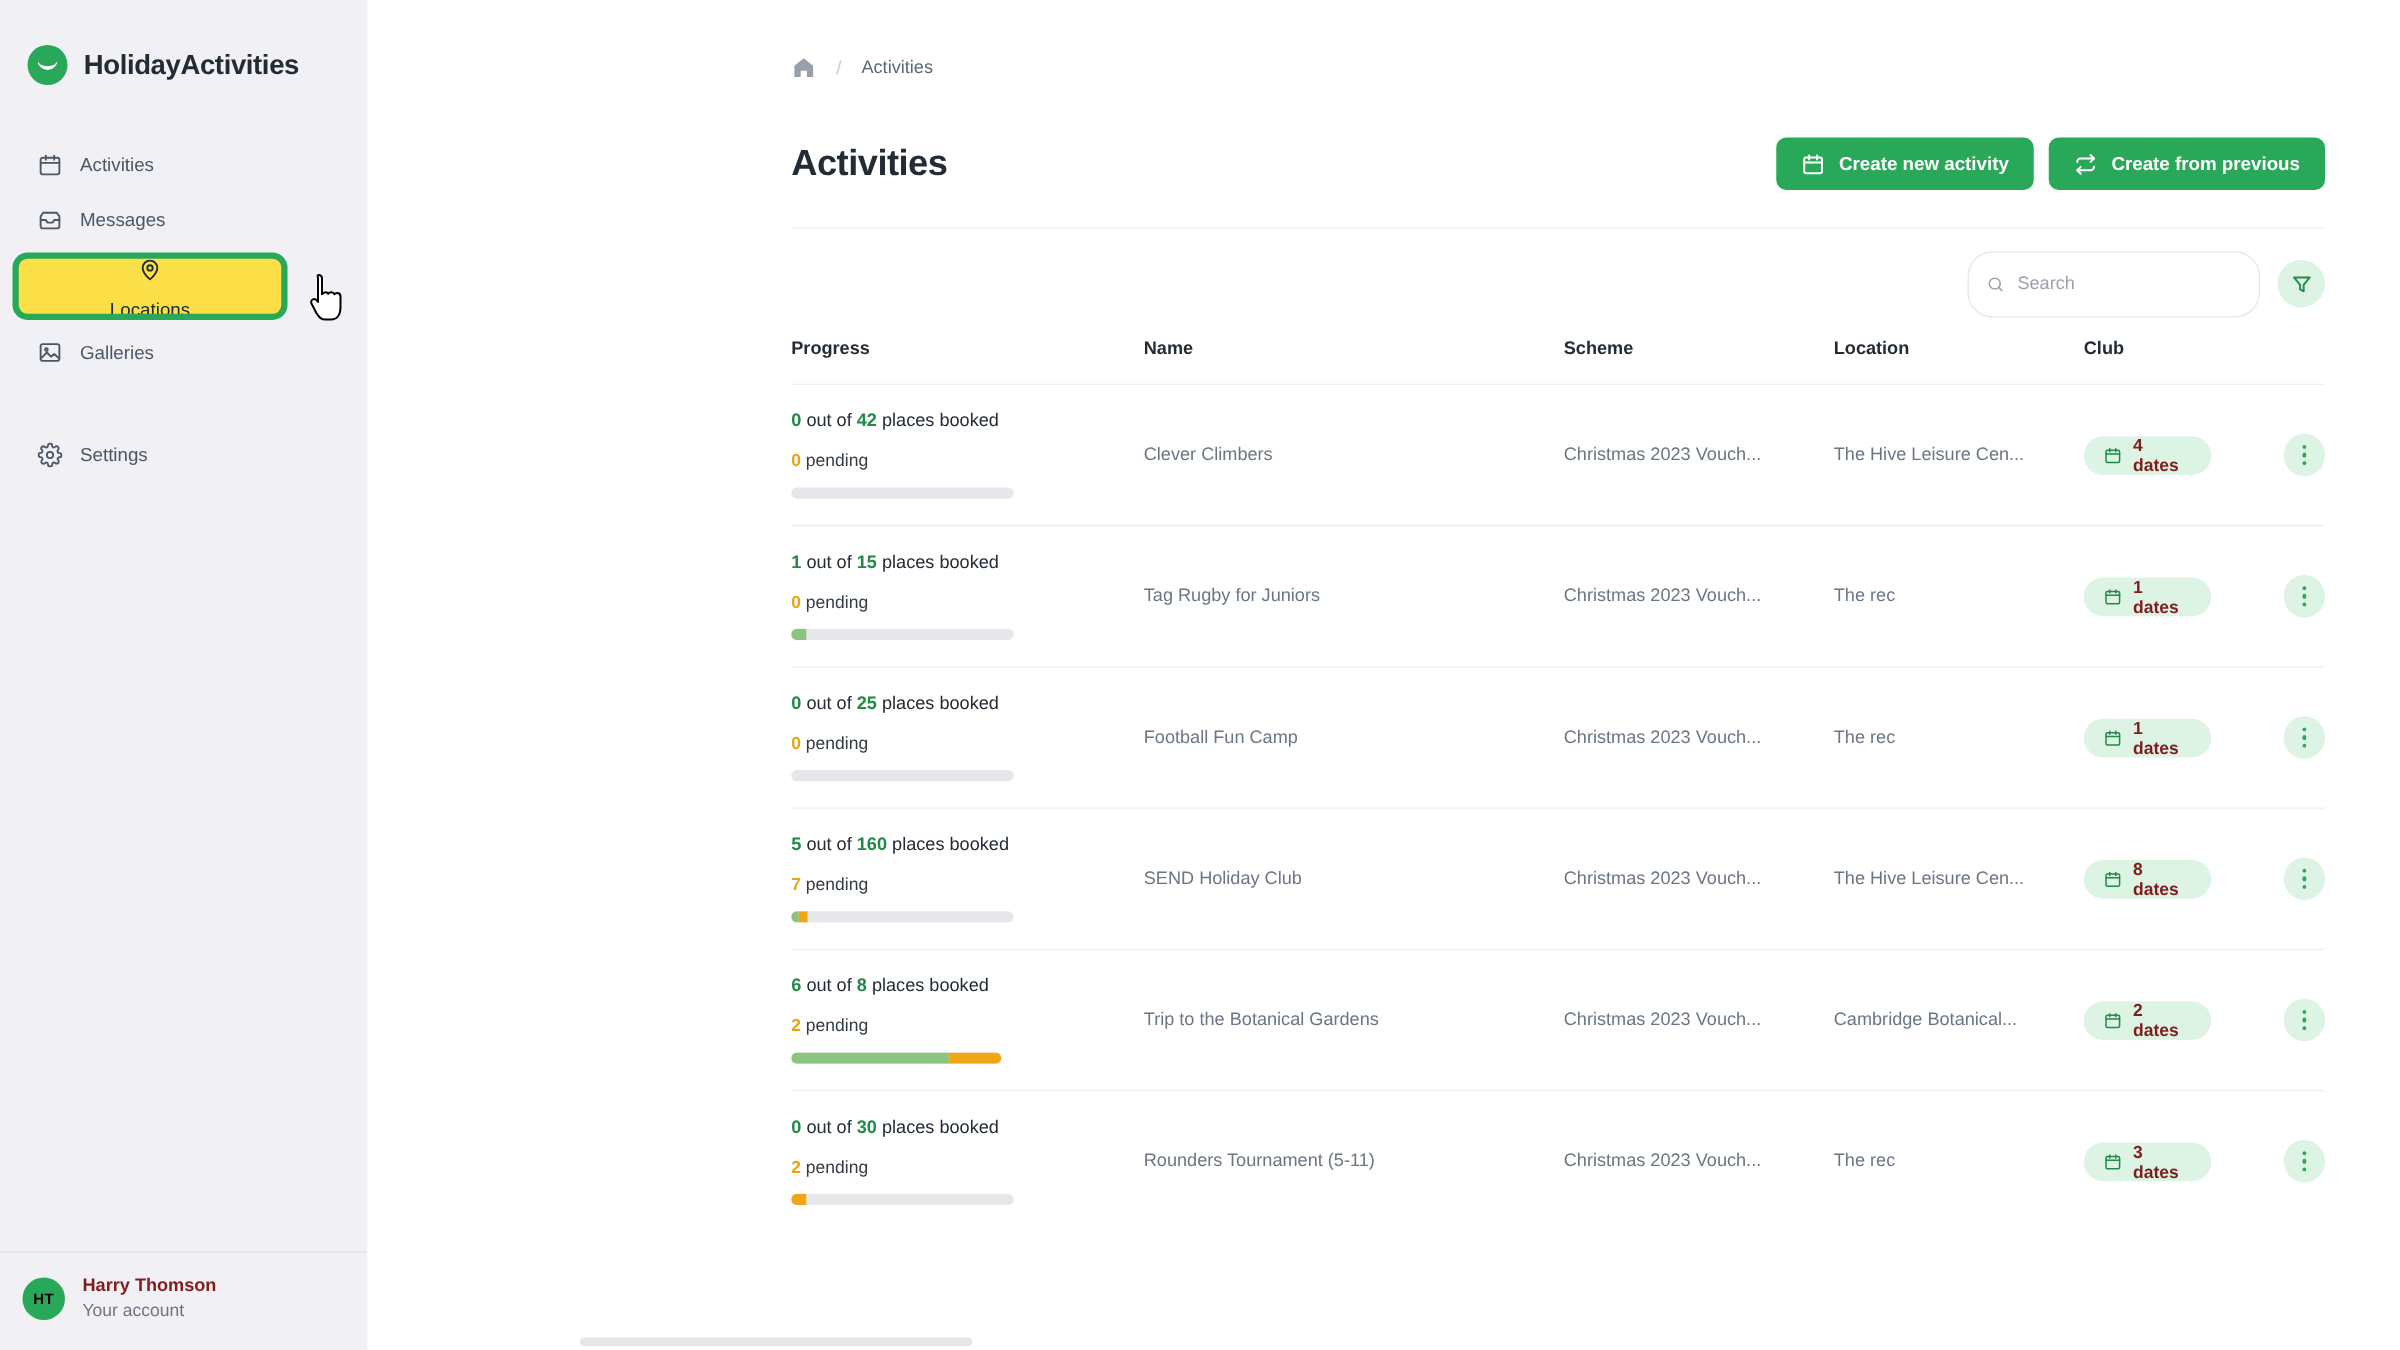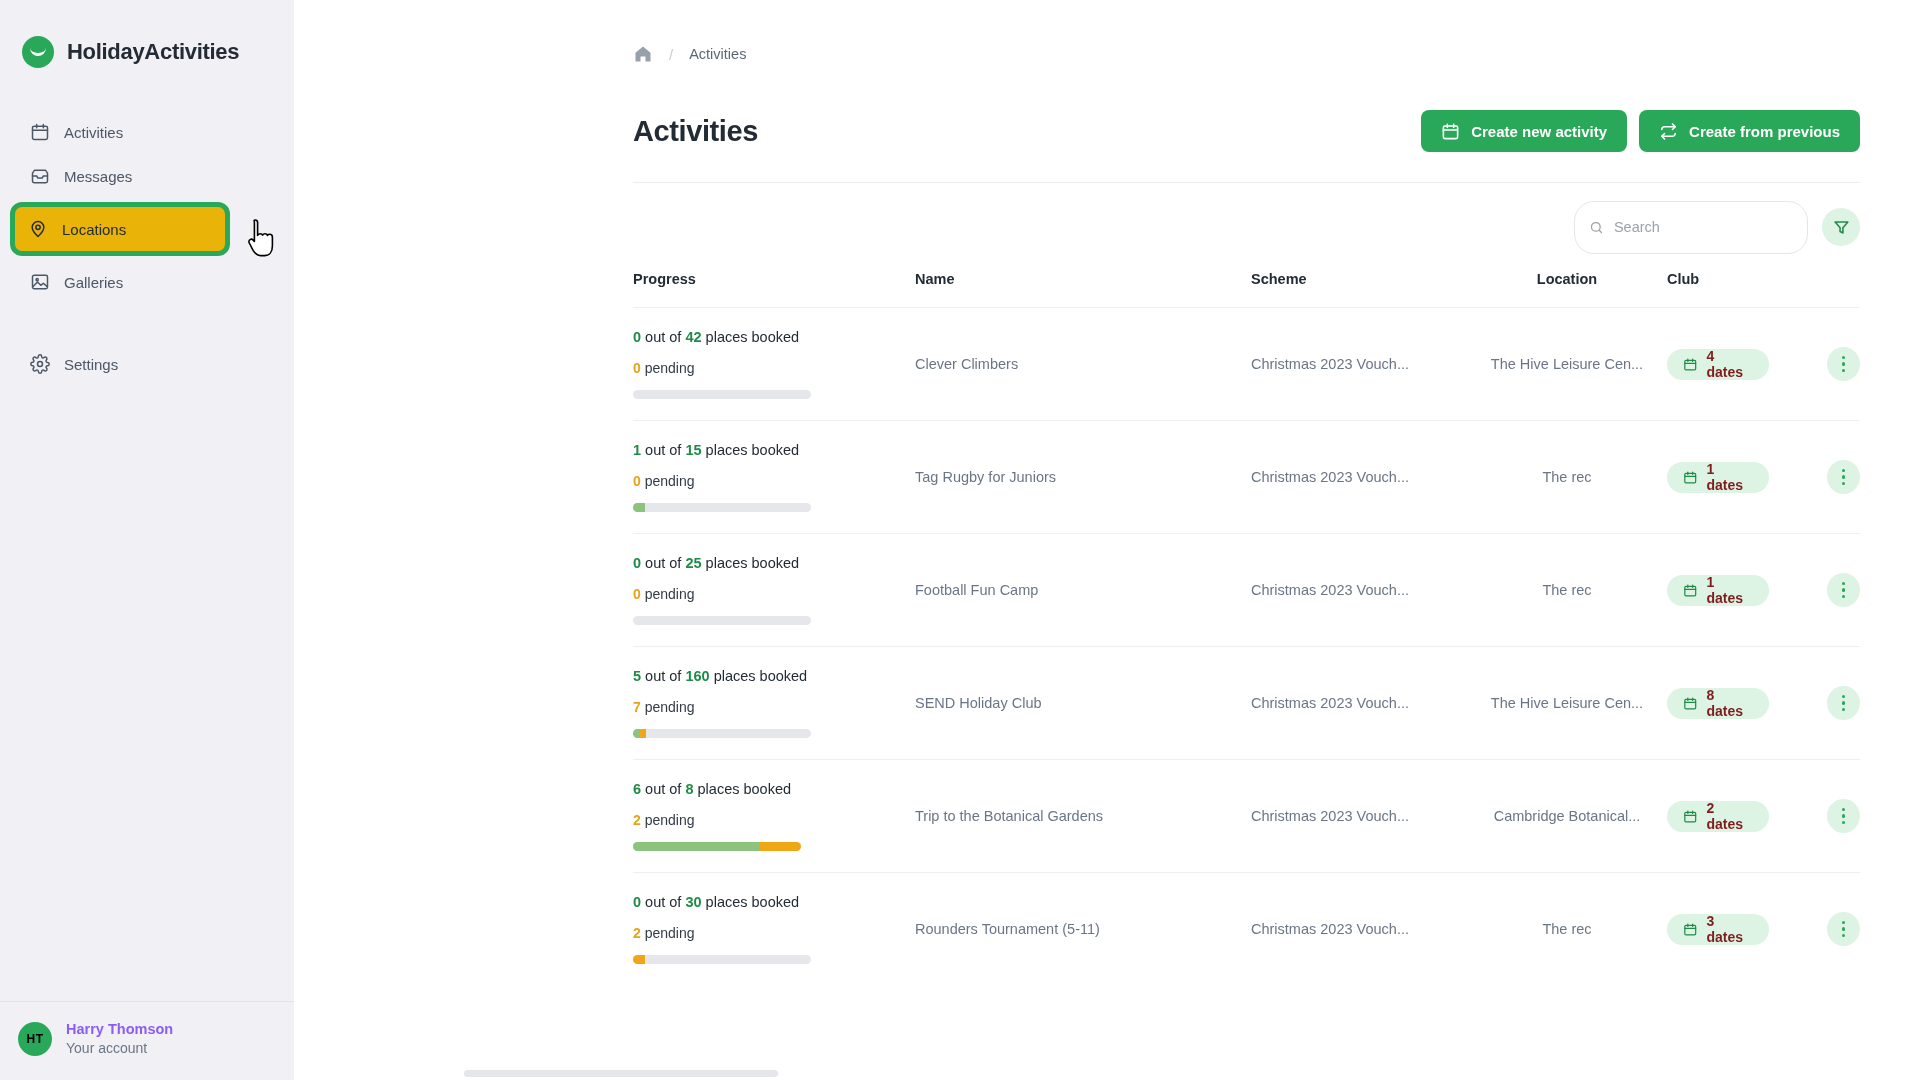--- a/index.html
+++ b/index.html
@@ -33,44 +33,45 @@
 
   .nav { margin-top: 42px; display: flex; flex-direction: column; }
   .nav-item {
     display: flex; align-items: center; gap: 14px;
     height: 44px; margin: 0 16px; padding: 0 14px;
     border-radius: 8px; cursor: pointer;
     color: #4c5766; font-size: 15px;
   }
   .nav-item .lbl { color: #4c5766; font-size: 15px; }
   .nav-item.active {
-    background: #eab308;
+    background: #fde047;
     outline: 5px solid #2aa859;
     outline-offset: -1px;
     margin: 8px 16px 8px 14px;
     height: 46px;
     width: 212px;
+    flex-direction: column;
   }
   .nav-item.active .lbl { color: #232b34; }
   .nav-gap { height: 38px; }
   .ico { width: 20px; height: 20px; display: block; flex: 0 0 20px; }
 
   .account {
     position: absolute; left: 0; bottom: 0; width: 294px;
     border-top: 1px solid #e2e2ea;
     display: flex; align-items: center; gap: 14px;
     padding: 18px 0 22px 18px;
   }
   .avatar {
     width: 34px; height: 34px; border-radius: 50%;
     background: #2aa859; color: #000000;
     display: flex; align-items: center; justify-content: center;
     font-size: 12px; font-weight: 600; letter-spacing: 0.4px;
   }
-  .acct-name { font-size: 14.5px; color: #8b5cf6; font-weight: 600; line-height: 1.35; }
+  .acct-name { font-size: 14.5px; color: #7f1d1d; font-weight: 600; line-height: 1.35; }
   .acct-sub { font-size: 14px; color: #6b7685; line-height: 1.35; }
 
   
   .main { flex: 1; height: 1080px; background: #ffffff; position: relative; overflow: hidden; }
 
   .breadcrumb { display: flex; align-items: center; gap: 16px; padding: 44px 0 0 339px; }
   .crumb-sep { color: #c7ccd4; font-size: 15px; }
   .crumb-txt { color: #5c6775; font-size: 14.5px; }
 
   .title-row {
@@ -113,21 +114,21 @@
     display: flex; align-items: center; justify-content: center;
   }
 
   
   .tbl { margin: 0 60px 0 339px; }
   .thead { display: flex; align-items: center; padding-bottom: 20px; }
   .th { font-size: 14.5px; color: #232b34; font-weight: 600; }
   .c-progress { width: 282px; flex: 0 0 282px; }
   .c-name     { width: 336px; flex: 0 0 336px; }
   .c-scheme   { width: 216px; flex: 0 0 216px; }
-  .c-location { width: 200px; flex: 0 0 200px; text-align: center; }
+  .c-location { width: 200px; flex: 0 0 200px; }
   .c-dates    { flex: 1; }
 
   .row {
     display: flex; align-items: center;
     height: 113px; border-top: 1px solid #edeff2;
   }
   .row:first-of-type { border-top: 1px solid #edeff2; }
 
   .prog-line1 { font-size: 14.5px; color: #232b34; }
   .prog-line1 .n { color: #1f8b47; font-weight: 700; }

